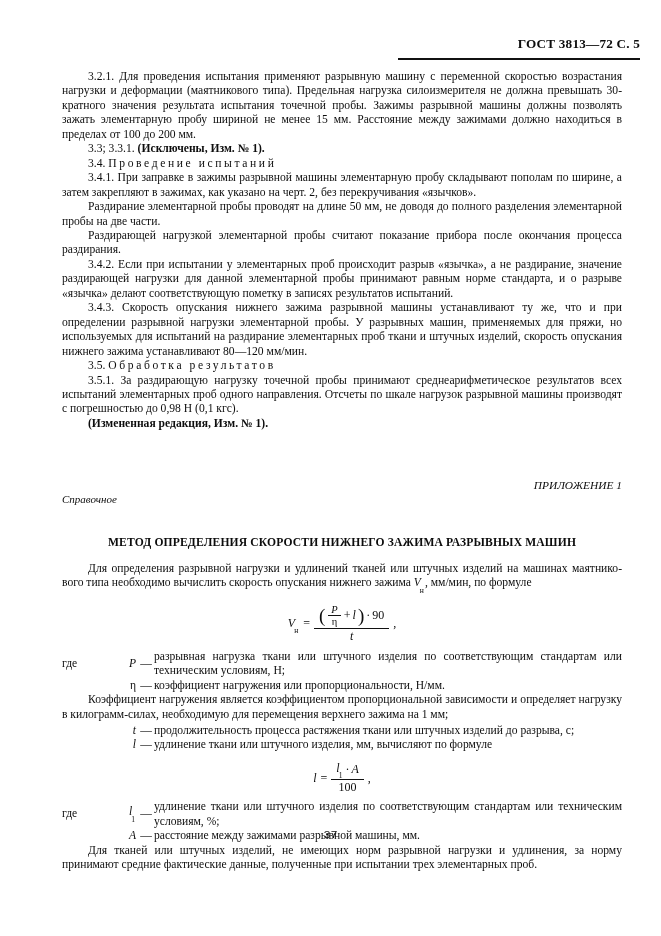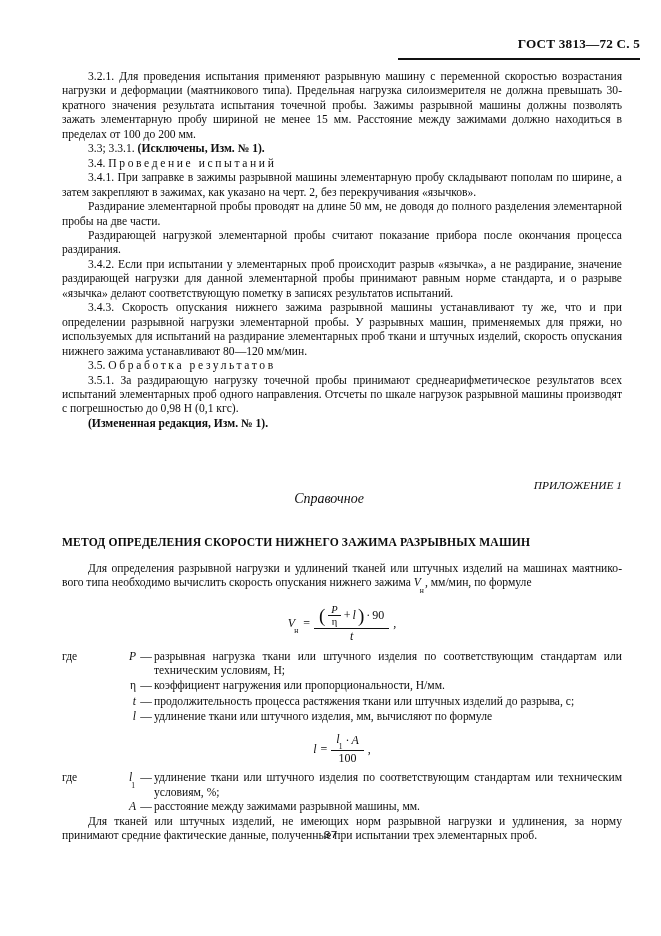--- a/index.html
+++ b/index.html
@@ -76,31 +76,31 @@
     left: 62px;
     top: 478px;
     width: 560px;
     text-align: right;
     font-style: italic;
     font-size: 11.4px;
     line-height: 14px;
   }
   .appendix-label .sub {
     display: block;
-    text-align: center;
+    text-align: left;
     padding-right: 26px;
-    font-size: 14px;
+    font-size: 11px;
   }
 
   .app-title {
     position: absolute;
     left: 62px;
     top: 536px;
     width: 560px;
-    text-align: left;
+    text-align: center;
     font-size: 11.6px;
     font-weight: bold;
     letter-spacing: 0.15px;
   }
 
   .app-body {
     position: absolute;
     left: 62px;
     top: 562px;
     width: 560px;
@@ -171,21 +171,21 @@
   }
 
   
   .deflist {
     margin: 2px 0 0 0;
   }
   .defrow {
     display: flex;
     font-size: 11.6px;
     line-height: 14.45px;
-    align-items: flex-start;
+    align-items: center;
   }
   .defrow .lead {
     width: 30px;
     flex: 0 0 30px;
     text-align: left;
     white-space: nowrap;
   }
   .defrow .sym {
     width: 44px;
     flex: 0 0 44px;
@@ -297,20 +297,21 @@
         <span class="desc">разрывная нагрузка ткани или штучного изделия по соответствующим стандартам или техническим условиям, Н;</span>
       </div>
       <div class="defrow">
         <span class="lead"></span>
         <span class="sym upright">η</span>
         <span class="dash">—</span>
         <span class="desc">коэффициент нагружения или пропорциональности, Н/мм.</span>
       </div>
     </div>
 
+    <p>Коэффициент нагружения является коэффициентом пропорциональной зависимости и определяет нагрузку в килограмм-силах, необходимую для перемещения верхнего зажима на 1 мм;</p>
 
     <div class="deflist">
       <div class="defrow">
         <span class="lead"></span>
         <span class="sym">t</span>
         <span class="dash">—</span>
         <span class="desc">продолжительность процесса растяжения ткани или штучных изделий до разрыва, с;</span>
       </div>
       <div class="defrow">
         <span class="lead"></span>

